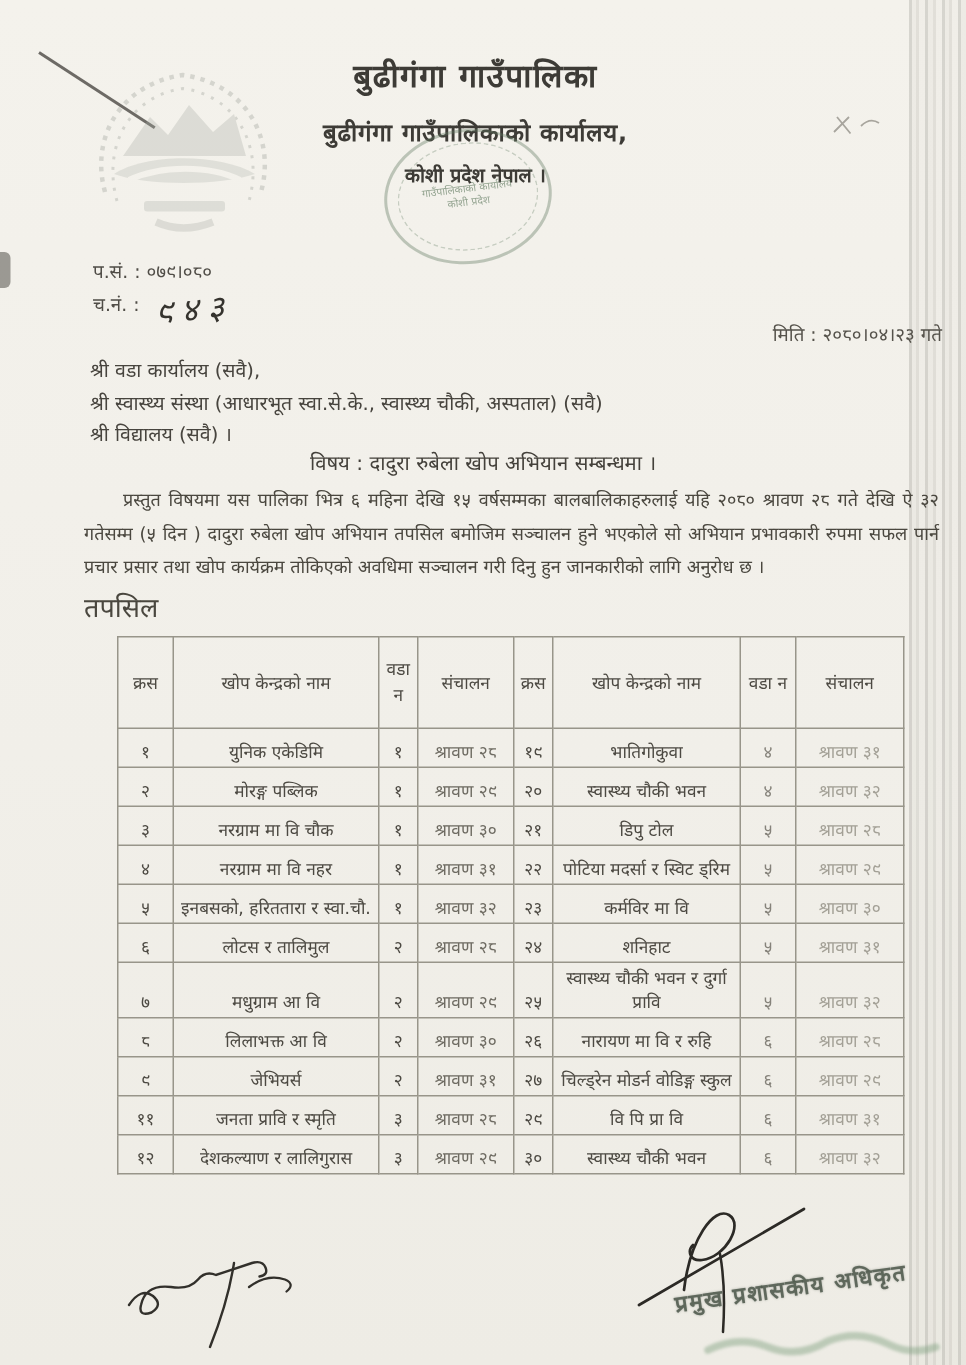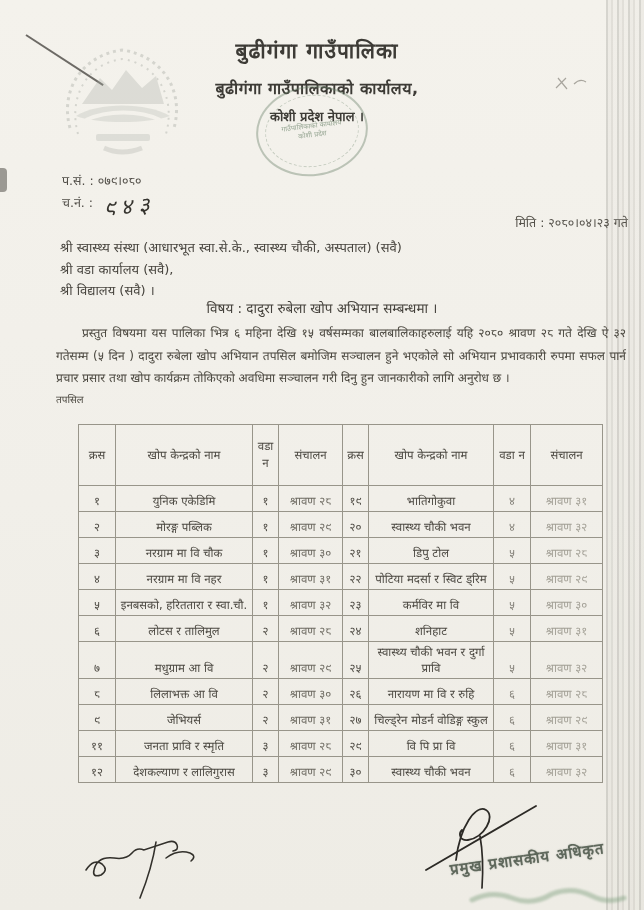--- a/index.html
+++ b/index.html
@@ -61,21 +61,21 @@
   
   .recipients{position:absolute;left:60px;top:237px;font-size:13px;line-height:21.5px;color:#47443e;}
   
   .subject{position:absolute;left:0;top:299px;width:644px;text-align:center;font-size:13.5px;color:#44413b;}
   
   .body-block{position:absolute;left:56px;top:322px;width:570px;}
   .body-par{
     font-size:12px;line-height:22.5px;text-align:justify;text-indent:26px;
     color:#4a473f;margin:0;
   }
-  .tapasil{font-size:10px;color:#4a473f;margin-top:2px;}
+  .tapasil{font-size:18px;color:#4a473f;margin-top:2px;}
   
   .khop-table{
     position:absolute;left:78px;top:424px;
     border-collapse:collapse;table-layout:fixed;width:524px;
     font-size:11.5px;color:#4c4942;
   }
   .khop-table th,.khop-table td{
     border:1px solid #98958a;padding:2px 2px;text-align:center;vertical-align:bottom;
     line-height:16px;overflow:hidden;
   }
@@ -132,22 +132,22 @@
   </div>
 
   <div class="meta-ref">प.सं. : ०७९।०८०</div>
   <div class="meta-serial">
     <span>च.नं. :</span>
     <span class="serial-handwritten">९४३</span>
   </div>
   <div class="meta-date">मिति : २०८०।०४।२३ गते</div>
 
   <div class="recipients">
+    <div>श्री वडा कार्यालय (सवै),</div>
     <div>श्री स्वास्थ्य संस्था (आधारभूत स्वा.से.के., स्वास्थ्य चौकी, अस्पताल) (सवै)</div>
-    <div>श्री वडा कार्यालय (सवै),</div>
     <div>श्री विद्यालय (सवै) ।</div>
   </div>
 
   <div class="subject">विषय : दादुरा रुबेला खोप अभियान सम्बन्धमा ।</div>
 
   <div class="body-block">
     <p class="body-par">प्रस्तुत विषयमा यस पालिका भित्र ६ महिना देखि १५ वर्षसम्मका बालबालिकाहरुलाई यहि २०८० श्रावण २८ गते देखि ऐ ३२ गतेसम्म (५ दिन ) दादुरा रुबेला खोप अभियान तपसिल बमोजिम सञ्चालन हुने भएकोले सो अभियान प्रभावकारी रुपमा सफल पार्न प्रचार प्रसार तथा खोप कार्यक्रम तोकिएको अवधिमा सञ्चालन गरी दिनु हुन जानकारीको लागि अनुरोध छ ।</p>
     <div class="tapasil">तपसिल</div>
   </div>
 

